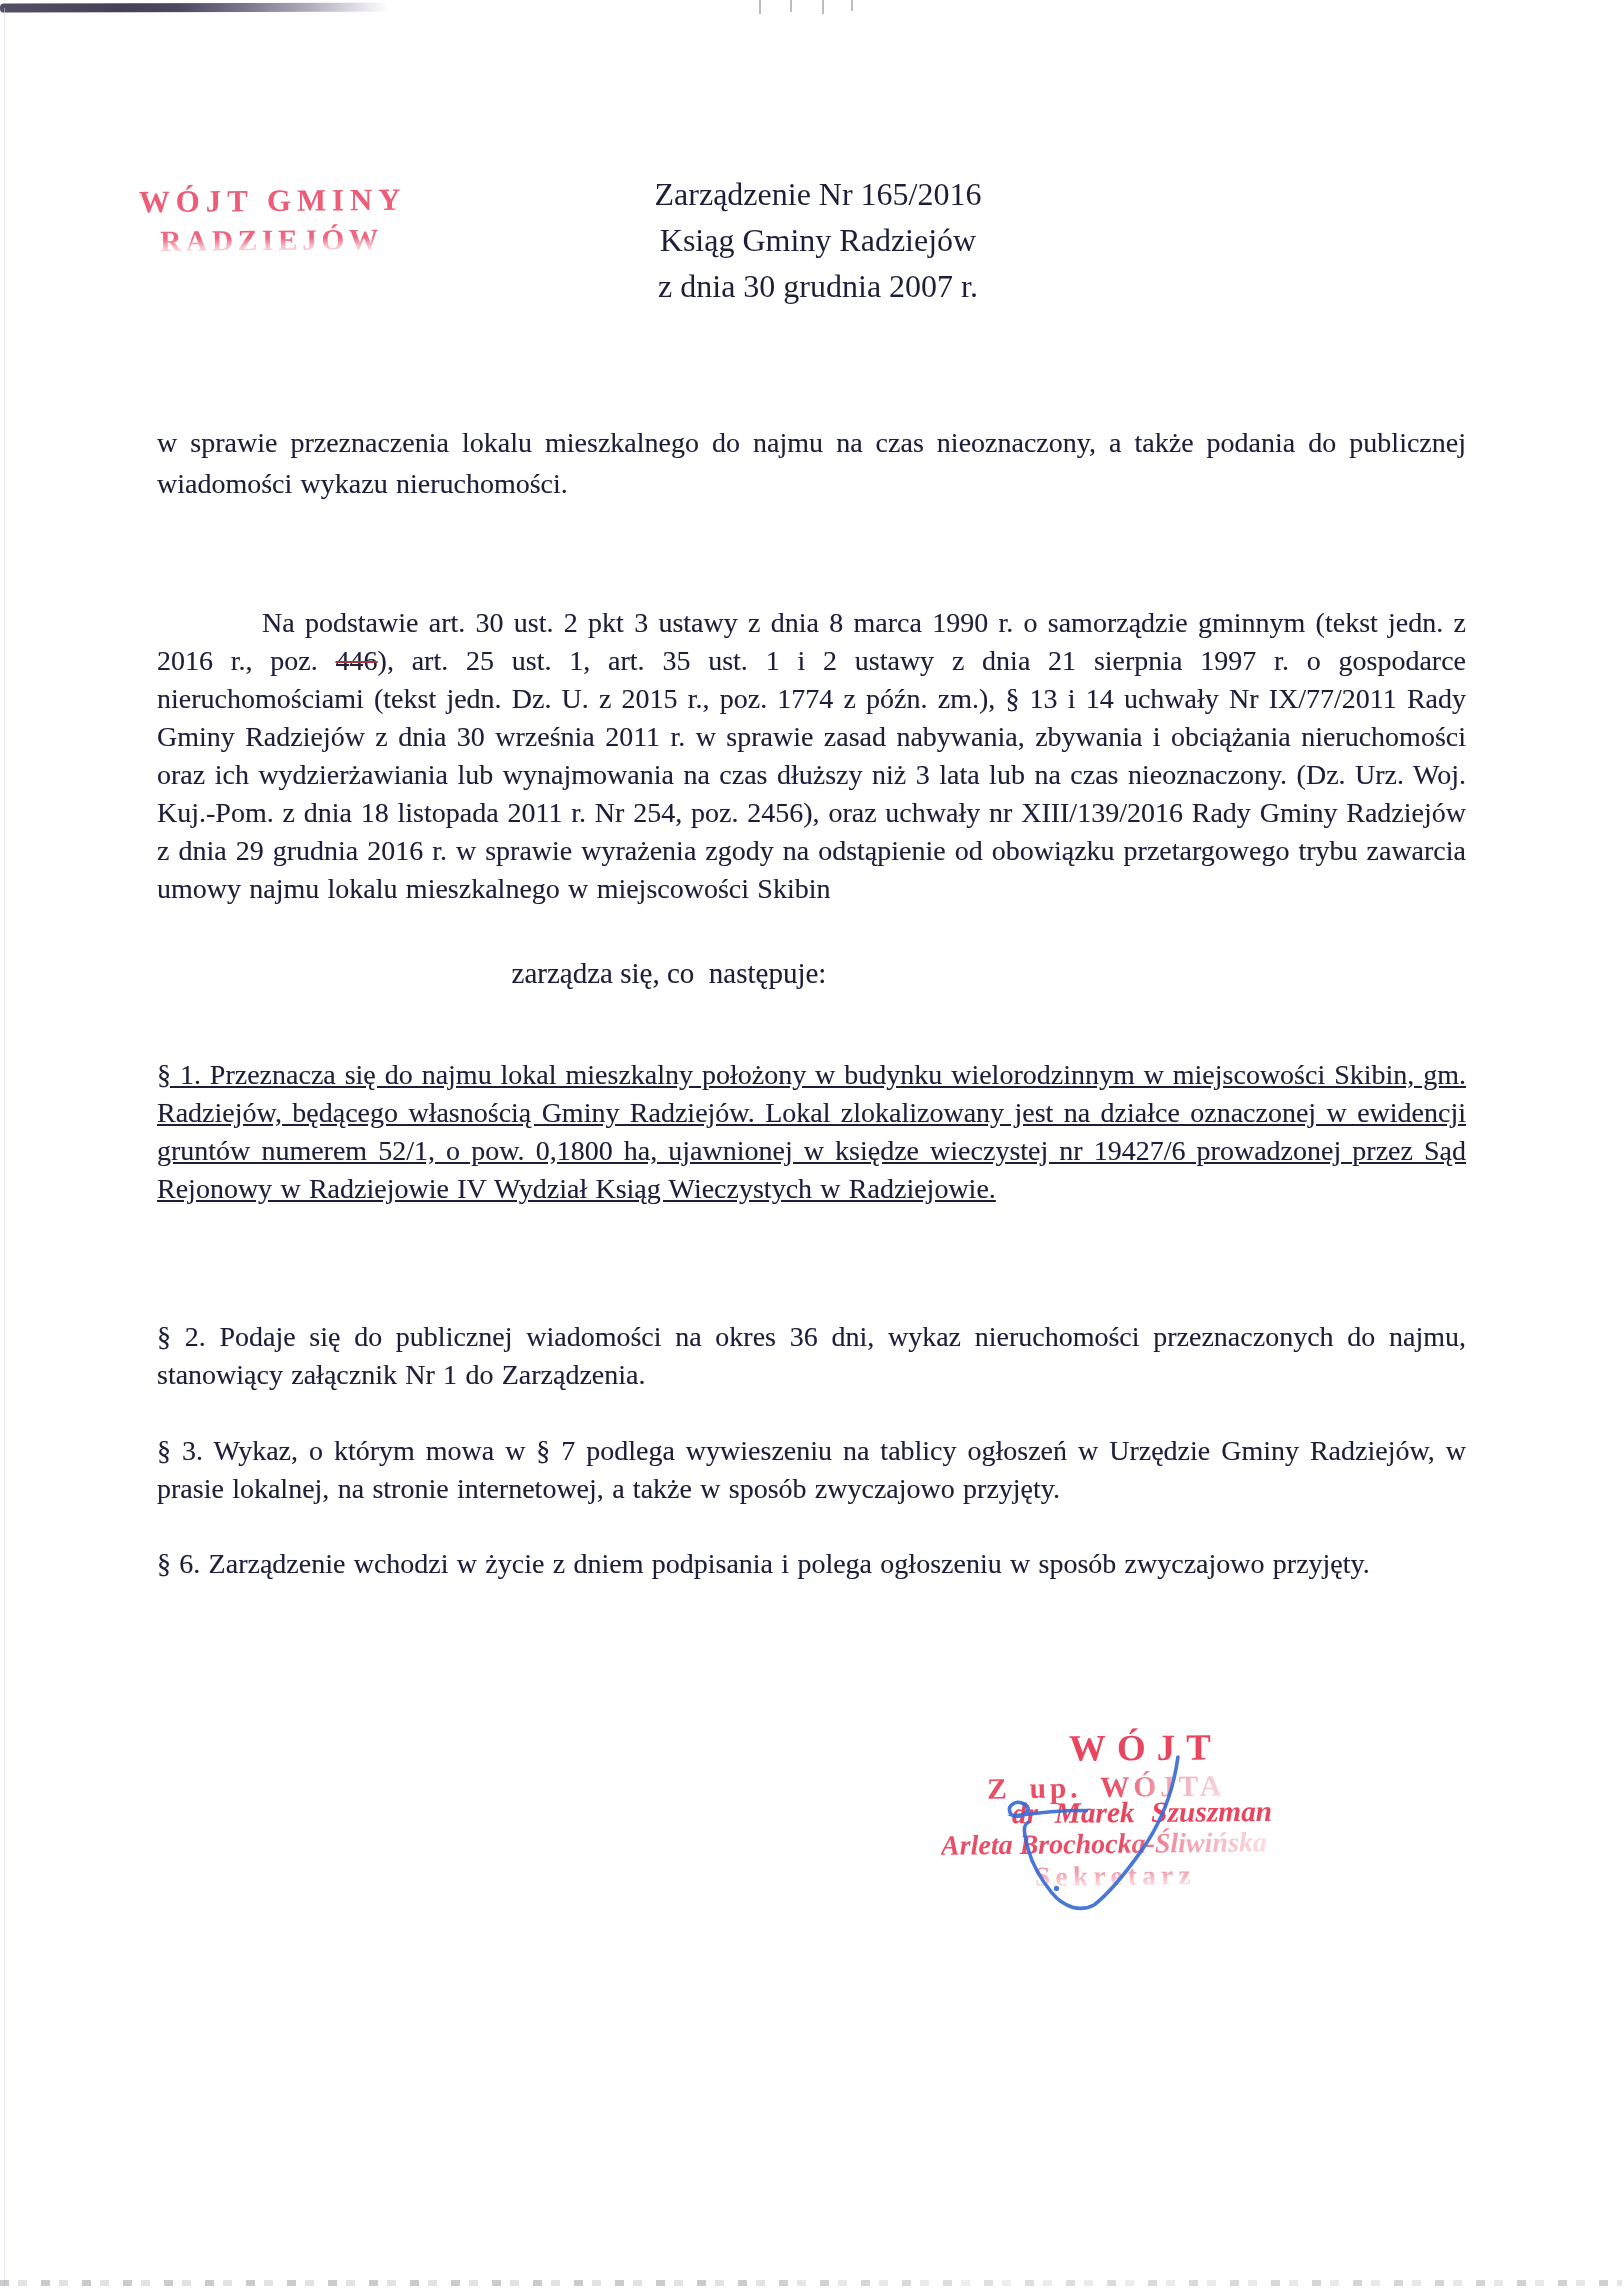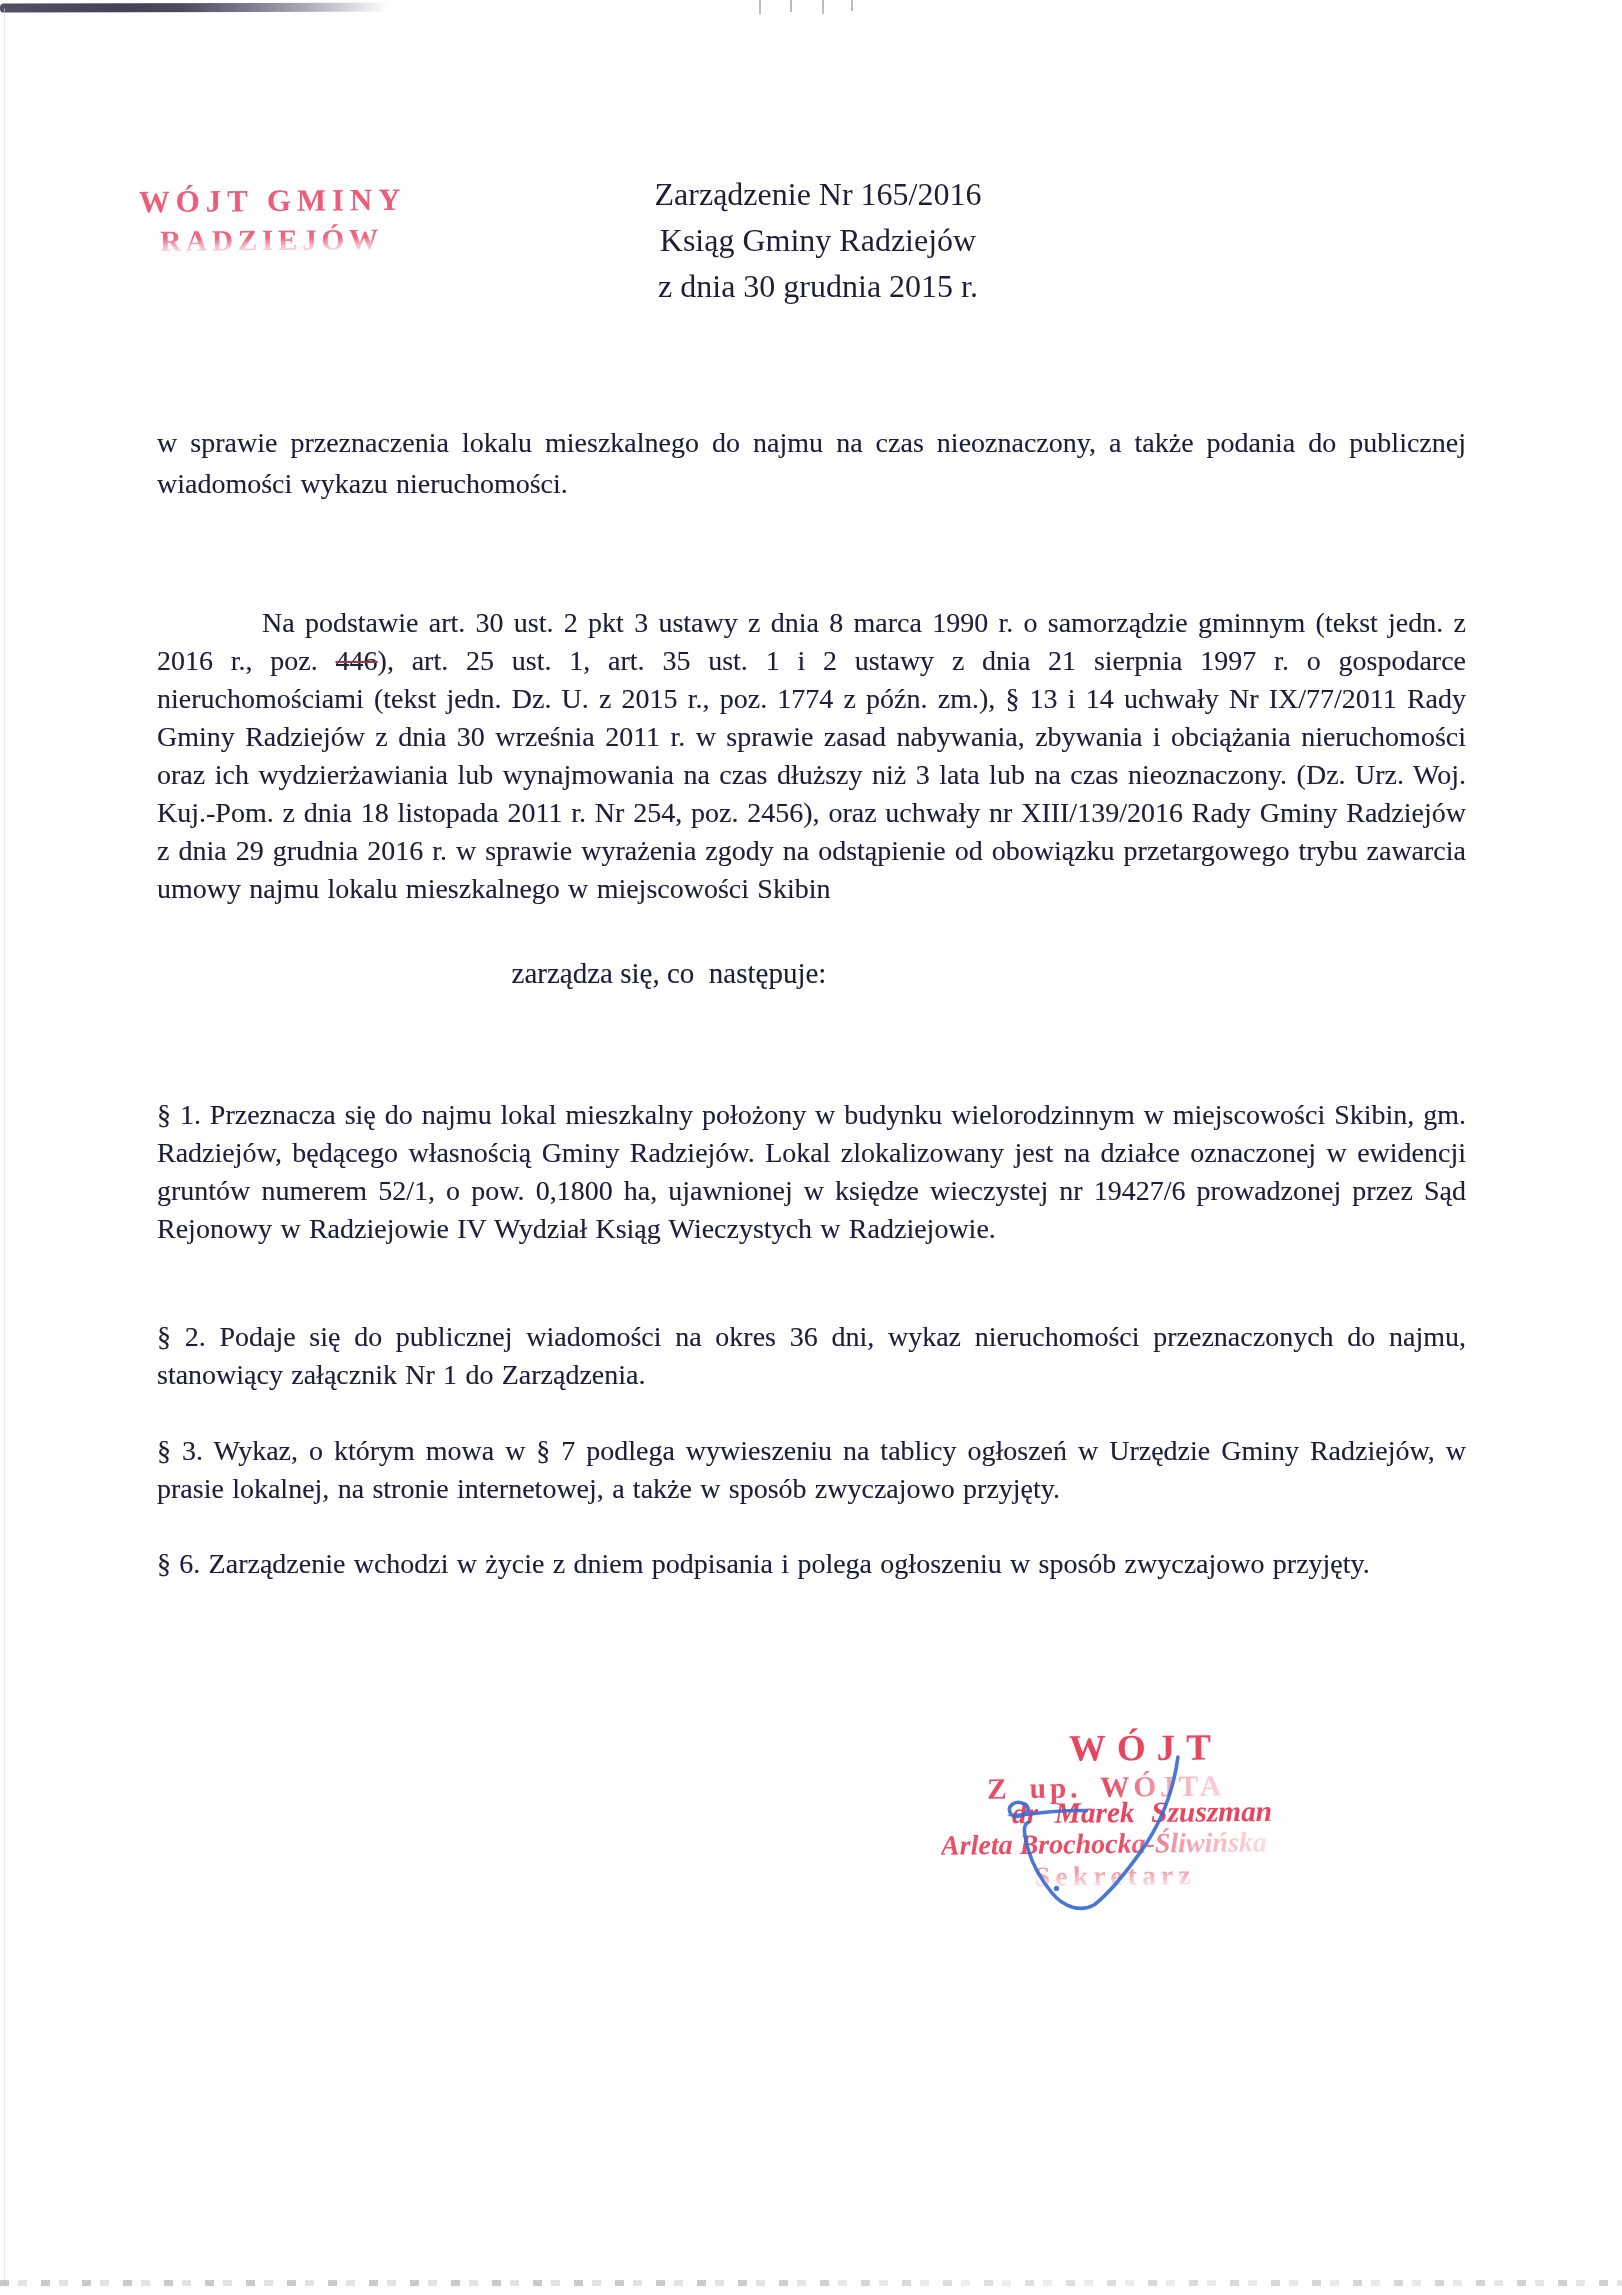--- a/index.html
+++ b/index.html
@@ -57,21 +57,21 @@
     text-decoration:line-through;
     text-decoration-color:var(--strike-red);
     text-decoration-thickness:2px;
     margin-top:23px;
   }
   .ordains{
     position:absolute;left:0;top:957px;width:1338px;text-align:center;
     font-size:29px;color:var(--ink);text-shadow:0 0 0.7px rgba(30,30,70,.35);
     white-space:pre;
   }
-  .s1{top:1068px;}
+  .s1{top:1028px;text-decoration:underline;}
   .s2{top:1290px;}
   .s3{top:1404px;}
   .s4{top:1517px;}
   
   .sig-stamp{position:absolute;color:var(--stamp-red);font-weight:bold;white-space:nowrap;}
   .sig-wojt{left:1069px;top:1726px;font-size:37px;letter-spacing:11px;transform:rotate(-0.4deg);}
   .sig-auth{
     left:987px;top:1771px;font-size:29.4px;letter-spacing:3.9px;word-spacing:7.9px;transform:rotate(-0.8deg);
     -webkit-mask-image:linear-gradient(to right,rgba(0,0,0,.95) 52%,rgba(0,0,0,.5) 74%,rgba(0,0,0,.22) 100%);
             mask-image:linear-gradient(to right,rgba(0,0,0,.95) 52%,rgba(0,0,0,.5) 74%,rgba(0,0,0,.22) 100%);
@@ -103,21 +103,21 @@
   <div class="artifact-bottom"></div>
 
   <div class="header-stamp">
     <div class="l1">WÓJT GMINY</div>
     <div class="l2">RADZIEJÓW</div>
   </div>
 
   <div class="doc-title">
     <div>Zarządzenie Nr 165/2016</div>
     <div>Ksiąg Gminy Radziejów</div>
-    <div>z dnia 30 grudnia 2015 r.</div>
+    <div>z dnia 30 grudnia 2007 r.</div>
   </div>
 
   <p class="para subject">w sprawie przeznaczenia lokalu mieszkalnego do najmu na czas nieoznaczony, a także podania do publicznej wiadomości wykazu nieruchomości.</p>
 
   <p class="para legal"><span>Na podstawie art. 30 ust. 2 pkt 3 ustawy z dnia 8 marca 1990 r. o samorządzie gminnym (tekst jedn. z 2016 r., poz. </span><span class="struck">446</span><span>), art. 25 ust. 1, art. 35 ust. 1 i 2 ustawy z dnia 21 sierpnia 1997 r. o gospodarce nieruchomościami (tekst jedn. Dz. U. z 2015 r., poz. 1774 z późn. zm.), § 13 i 14 uchwały Nr IX/77/2011 Rady Gminy Radziejów z dnia 30 września 2011 r. w sprawie zasad nabywania, zbywania i obciążania nieruchomości oraz ich wydzierżawiania lub wynajmowania na czas dłuższy niż 3 lata lub na czas nieoznaczony. (Dz. Urz. Woj. Kuj.-Pom. z dnia 18 listopada 2011 r. Nr 254, poz. 2456), oraz uchwały nr XIII/139/2016 Rady Gminy Radziejów z dnia 29 grudnia 2016 r. w sprawie wyrażenia zgody na odstąpienie od obowiązku przetargowego trybu zawarcia umowy najmu lokalu mieszkalnego w miejscowości Skibin</span></p>
 
   <div class="ordains">zarządza się, co  następuje:</div>
 
   <p class="para s1">§ 1. Przeznacza się do najmu lokal mieszkalny położony w budynku wielorodzinnym w miejscowości Skibin, gm. Radziejów, będącego własnością Gminy Radziejów. Lokal zlokalizowany jest na działce oznaczonej w ewidencji gruntów numerem 52/1, o pow. 0,1800 ha, ujawnionej w księdze wieczystej nr 19427/6 prowadzonej przez Sąd Rejonowy w Radziejowie IV Wydział Ksiąg Wieczystych w Radziejowie.</p>
   <p class="para s2">§ 2. Podaje się do publicznej wiadomości na okres 36 dni, wykaz nieruchomości przeznaczonych do najmu, stanowiący załącznik Nr 1 do Zarządzenia.</p>

